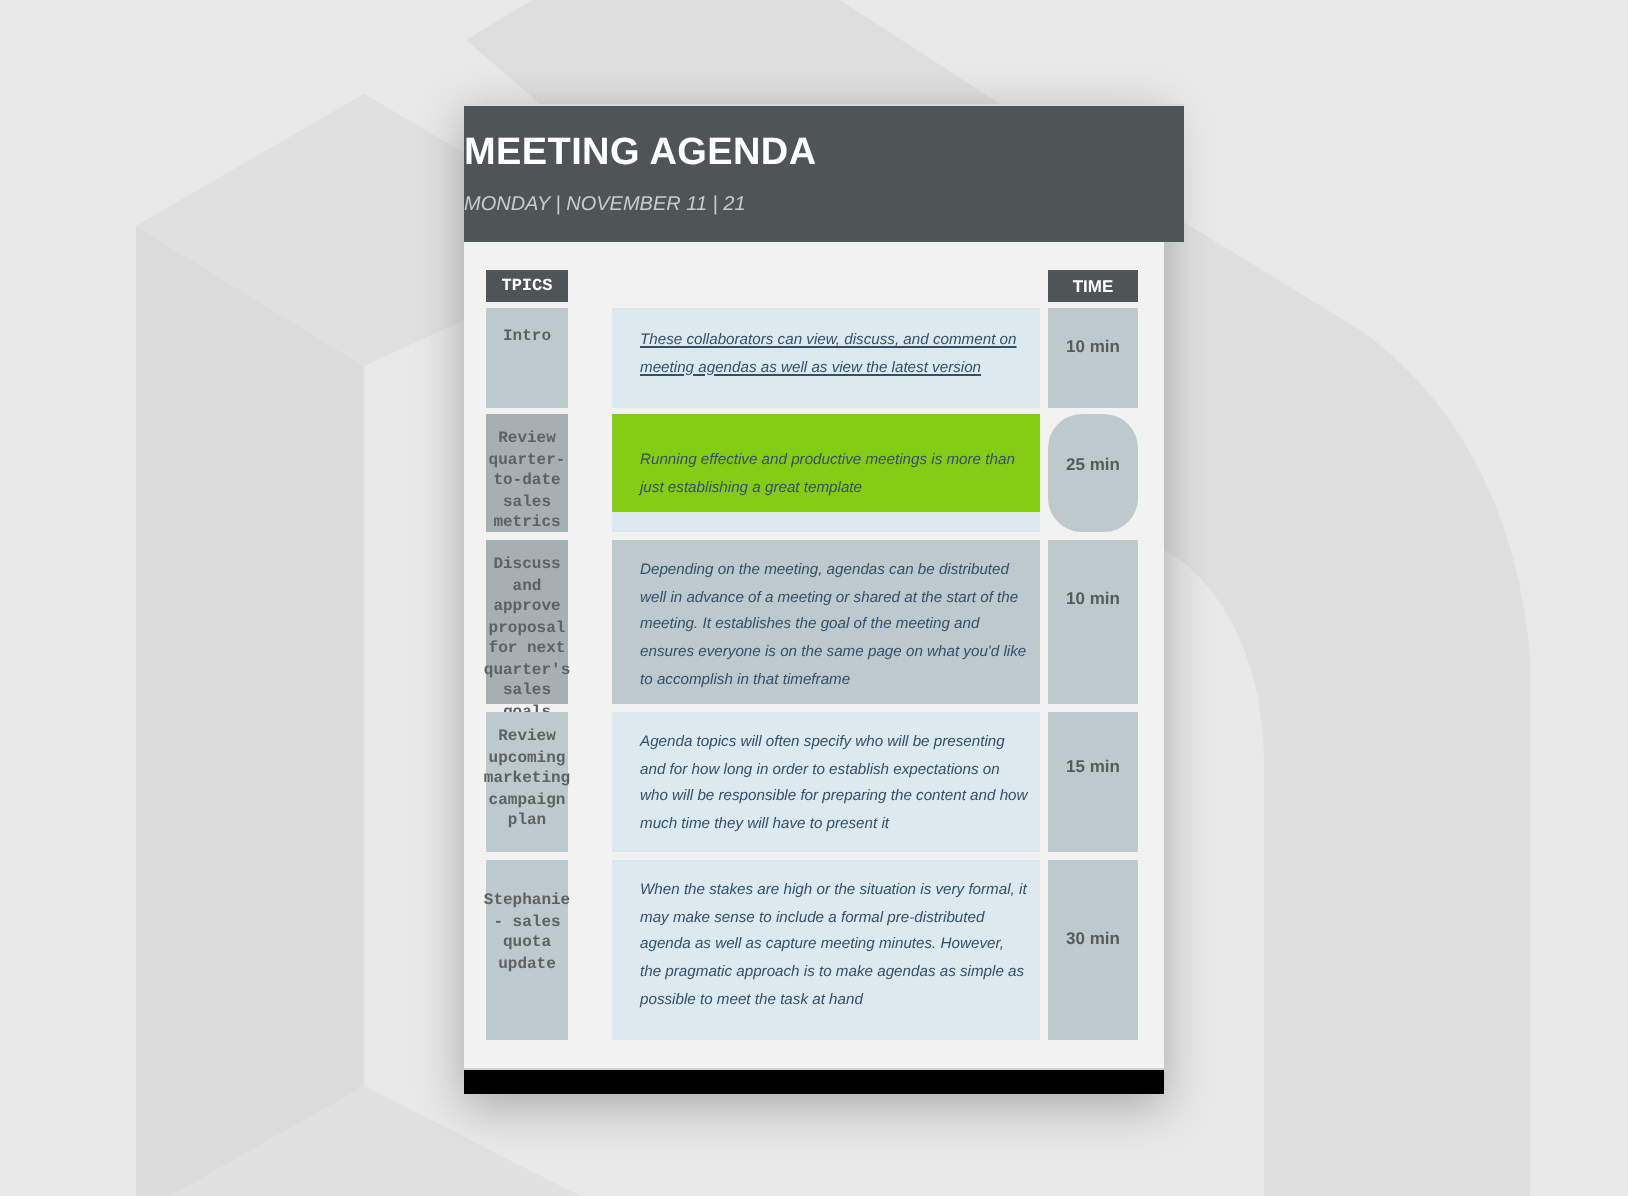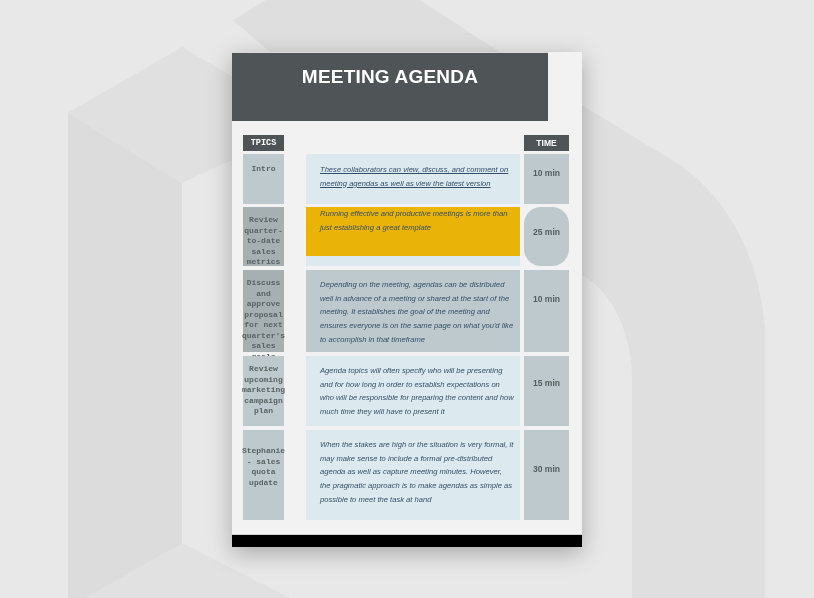--- a/index.html
+++ b/index.html
@@ -8,25 +8,25 @@
       background: #e8e8e8;
       font-family: "Liberation Sans", sans-serif;
     }
     .bg-layer { position: absolute; left: 0; top: 0; width: 814px; height: 598px; }
     .doc {
       position: absolute; left: 232px; top: 52px; width: 350px; height: 495px;
       background: #f2f2f2;
       box-shadow: 0 6px 22px rgba(0,0,0,0.28);
     }
     .doc-header {
-      position: absolute; left: 0; top: 0; width: 316px; height: 69px;
+      position: absolute; left: 0; top: 0; width: 360px; height: 69px;
       background: #4f5456;
       border-top: 1px solid #d9d9d9;
       box-sizing: border-box;
-      text-align: center;
+      text-align: left;
     }
     .doc-title {
       position: absolute; left: 0; right: 0; top: 13px;
       color: #ffffff; font-size: 19px; font-weight: bold; letter-spacing: 0.2px;
     }
     .doc-subtitle {
       position: absolute; left: 0; right: 0; top: 44px;
       color: #c8cccd; font-size: 10px; font-style: italic;
     }
     .cell {
@@ -70,35 +70,36 @@
   <polygon points="85,598 182,543 290,598" fill="#e1e1e1"></polygon>
 
   <polygon points="233,20 266,0 420,0 500,52 270,52" fill="#dedede"></polygon>
 
   <path d="M582,105 L680,165 C730,200 760,260 765,330 L765,598 L632,598 L632,380 C632,330 610,290 582,275 Z" fill="#dfdfdf"></path>
 </svg>
 
 <div class="doc">
   <div class="doc-header">
     <div class="doc-title">MEETING AGENDA</div>
+    <div class="doc-subtitle">MONDAY | NOVEMBER 11 | 21</div>
   </div>
 
   <div class="cell hdr c-topic">TPICS</div>
   <div class="cell hdr c-tm">TIME</div>
 
   <div>
     <div class="cell topic c-topic" style="top:102px;height:50px;background:#bdc9cd;">Intro</div>
     <div class="cell kp c-kp" style="top:102px;height:50px;background:#dce9ee;text-decoration:underline;">These collaborators can view, discuss, and comment on meeting agendas as well as view the latest version</div>
     <div class="cell tm c-tm" style="top:102px;height:50px;background:#bdc9cd;">10 min</div>
   </div>
 
   <div>
     <div class="cell topic c-topic" style="top:155px;height:59px;background:#a6b0b2;padding-top:8px;">Review quarter-to-date sales metrics</div>
     <div class="cell c-kp" style="top:155px;height:59px;background:#dce9ee;"></div>
-    <div class="cell kp c-kp" style="top:155px;height:49px;background:#eab308;padding-top:0;">Running effective and productive meetings is more than just establishing a great template</div>
+    <div class="cell kp c-kp" style="top:155px;height:49px;background:#84cc16;padding-top:16px;">Running effective and productive meetings is more than just establishing a great template</div>
     <div class="cell tm c-tm" style="top:155px;height:59px;background:#bdc9cd;padding-top:20px;border-radius:17px;">25 min</div>
   </div>
 
   <div>
     <div class="cell topic c-topic" style="top:218px;height:82px;background:#a6b0b2;padding-top:8px;">Discuss and approve proposal for next quarter's sales goals</div>
     <div class="cell kp c-kp" style="top:218px;height:82px;background:#bdc9cd;padding-top:8px;">Depending on the meeting, agendas can be distributed well in advance of a meeting or shared at the start of the meeting. It establishes the goal of the meeting and ensures everyone is on the same page on what you'd like to accomplish in that timeframe</div>
     <div class="cell tm c-tm" style="top:218px;height:82px;background:#bdc9cd;padding-top:24px;">10 min</div>
   </div>
 
   <div>

